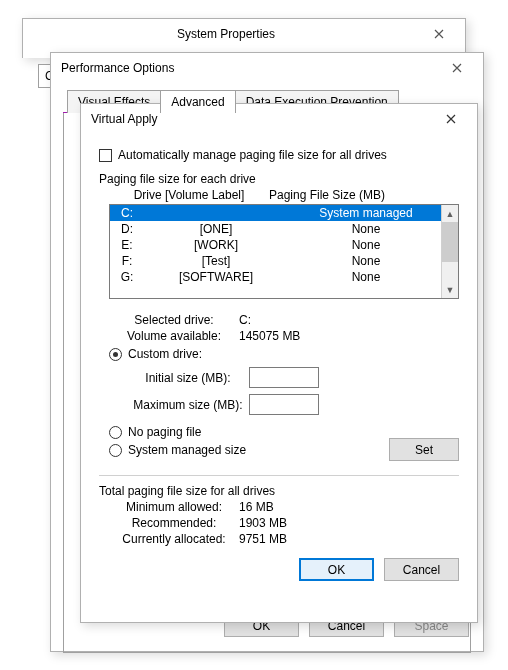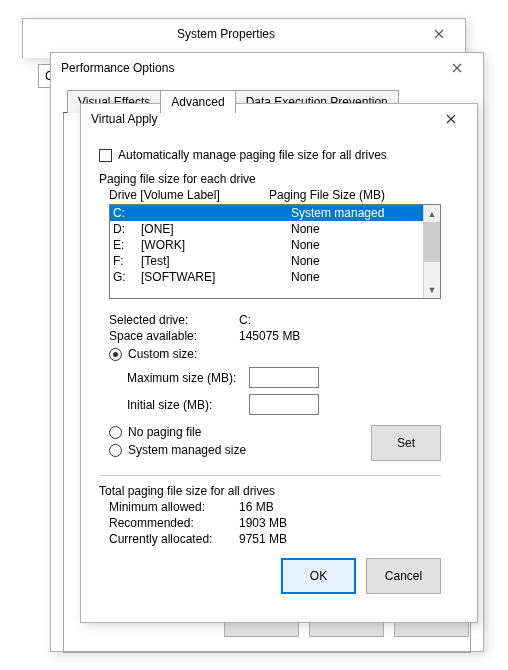--- a/index.html
+++ b/index.html
@@ -59,48 +59,48 @@
     padding: 10px;
   }
   .btnrow {
     display: flex;
     justify-content: flex-end;
     gap: 10px;
     padding: 10px 14px 14px 0;
   }
   .btn {
     min-width: 75px;
-    height: 36px;
+    height: 23px;
     border: 1px solid #adadad;
     background: #e1e1e1;
     font-size: 12px;
     display: inline-flex;
     align-items: center;
     justify-content: center;
     padding: 0 12px;
   }
   .btn.disabled { color: #888; }
   .btn.primary {
     border: 2px solid #0078d7;
     background: #e5f1fb;
     padding: 0 20px;
   }
   
-  .vm-client { padding: 14px 36px 16px 18px; }
+  .vm-client { padding: 14px 18px 16px 18px; }
   .checkbox-row {
     display: flex; align-items: center; gap: 6px;
     margin-bottom: 10px;
   }
   .checkbox-box {
     width: 13px; height: 13px;
     border: 1px solid #333;
     background: #fff;
   }
   .section-label { margin: 4px 0 2px 0; }
-  .indent { margin-left: 10px; }
+  .indent { margin-left: 10px; text-align: center; }
   .drive-header {
     display: flex;
     margin: 2px 0 2px 0;
   }
   .drive-header .col1 { width: 160px; }
   .drive-listbox {
     border: 1px solid #7a7a7a;
     height: 95px;
     display: flex;
     background: #fff;
@@ -206,21 +206,21 @@
     <div class="tabs">
       <div class="tab inactive">Visual Effects</div>
       <div class="tab selected">Advanced</div>
       <div class="tab inactive">Data Execution Prevention</div>
     </div>
     <div class="perf-body"></div>
   </div>
   <div class="btnrow" style="position:absolute; bottom:0; right:0;">
     <div class="btn">OK</div>
     <div class="btn">Cancel</div>
-    <div class="btn disabled">Visual</div>
+    <div class="btn disabled">Space</div>
   </div>
 </div>
 
 <div class="window" style="left:80px; top:103px; width:398px; height:520px;">
   <div class="titlebar">
     <span class="title">Virtual Apply</span>
     <span class="close">
       <svg viewBox="0 0 10 10">
           <path d="M1 1 L9 9 M9 1 L1 9" stroke="#333" stroke-width="1.2" fill="none"></path>
         </svg>
@@ -279,36 +279,36 @@
     </div>
 
     <div style="height:12px;"></div>
 
     <div class="indent">
       <div class="kv">
         <span class="k">Selected drive:</span>
         <span>C:</span>
       </div>
       <div class="kv">
-        <span class="k">Space available:</span>
+        <span class="k">Volume available:</span>
         <span>145075 MB</span>
       </div>
 
       <div class="radio-row">
         <span class="radio-outer">
             <span class="radio-inner"></span>
           </span>
-        <span>Custom size:</span>
+        <span>Custom drive:</span>
+      </div>
+      <div class="size-row">
+        <span class="lbl">Initial size (MB):</span>
+        <span class="size-input"></span>
       </div>
       <div class="size-row">
         <span class="lbl">Maximum size (MB):</span>
-        <span class="size-input"></span>
-      </div>
-      <div class="size-row">
-        <span class="lbl">Initial size (MB):</span>
         <span class="size-input"></span>
       </div>
 
       <div class="set-row">
         <div>
           <div class="radio-row">
             <span class="radio-outer"></span>
             <span>No paging file</span>
           </div>
           <div class="radio-row">

